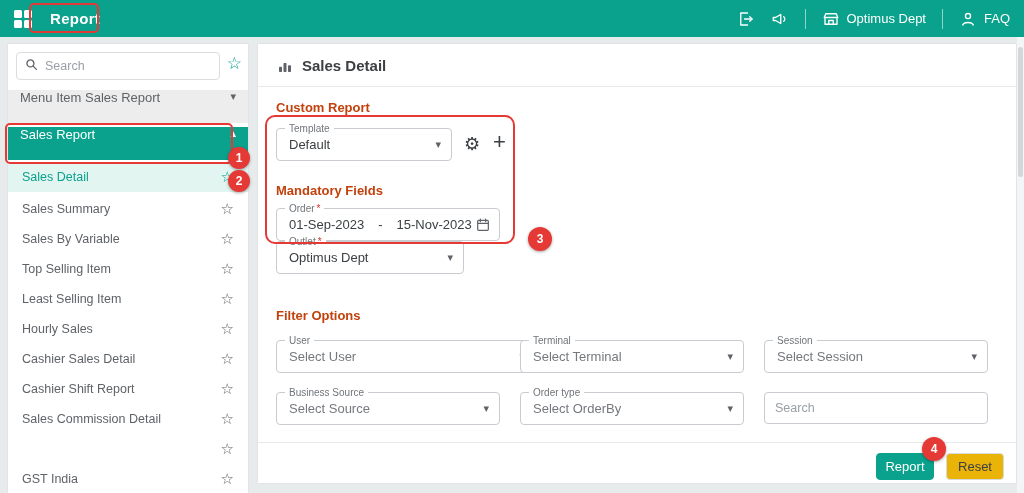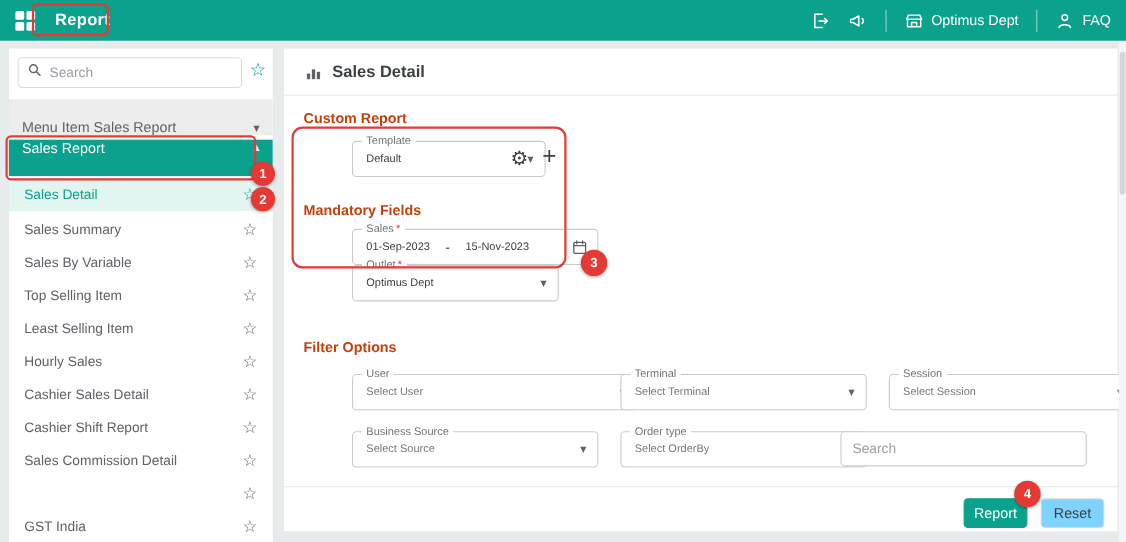--- a/index.html
+++ b/index.html
@@ -38,21 +38,21 @@
   }
   .search-box input {
     border:none; outline:none; width:100%; font-size:12.5px;
     font-family:"Liberation Sans", sans-serif; color:#3c4043;
   }
   .search-box input::placeholder { color:#9aa0a6; }
   .star-top { position:absolute; right:6px; top:11px; color:#0aa28c; font-size:17px; line-height:17px; }
 
   .side-dropdown {
     position:absolute; left:0; top:46px; width:240px; height:33px;
-    background:#ededed; display:flex; align-items:flex-end; padding:0 12px;
+    background:#ededed; display:flex; align-items:flex-start; padding:0 12px;
     font-size:13px; color:#5f6368; cursor:pointer;
   }
   .side-dropdown .chev { margin-left:auto; font-size:11px; color:#5f6368; }
 
   .group-row {
     position:absolute; left:0; top:83px; width:240px; height:33px;
     background:#0aa28c; color:#fff; display:flex; align-items:flex-start;
     padding:0 12px; font-size:13px; font-weight:500; cursor:pointer;
   }
   .group-row .chev { margin-left:auto; font-size:11px; color:#fff; }
@@ -76,43 +76,43 @@
     position:absolute; left:258px; top:44px; width:758px; height:439px;
     background:#fff; box-shadow:0 0 2px rgba(0,0,0,.08);
   }
   .main-title { position:absolute; left:44px; top:13px; font-size:15px; font-weight:700; color:#3c4043; }
   .chart-icon { position:absolute; left:18px; top:13px; }
   .main-hr { position:absolute; left:0; top:42px; width:758px; border-top:1px solid #e7e9ea; }
   .section-label { position:absolute; font-size:13px; font-weight:700; color:#c2410c; }
 
   .field {
     position:absolute; height:33px; border:1px solid #c8cbcf; border-radius:4px;
-    background:#fff; display:flex; align-items:center; padding:0 12px; cursor:pointer;margin-left:44px;
+    background:#fff; display:flex; align-items:center; padding:0 12px; cursor:pointer;
   }
   .flabel {
     position:absolute; top:-7px; left:8px; background:#fff; padding:0 4px;
     font-size:10px; color:#70757a; line-height:13px; display:flex; gap:2px;
   }
   .req { color:#d93025; }
-  .fvalue { font-size:10px; color:#3c4043; white-space:nowrap; }
+  .fvalue { font-size:13px; color:#3c4043; white-space:nowrap; }
   .fvalue.placeholder { color:#75797e; }
   .field .chev { position:absolute; right:10px; font-size:11px; color:#5f6368; }
   .field .cal { position:absolute; right:8px; top:8px; }
   .date-sep { margin:0 14px; font-size:13px; color:#3c4043; }
 
   .tool-glyph { position:absolute; color:#3c4043; cursor:pointer; }
 
   .plain-input { position:absolute; height:32px; border:1px solid #c8cbcf; border-radius:4px; background:#fff; display:flex; align-items:center; padding:0 10px; }
   .plain-input input { border:none; outline:none; width:100%; font-size:12.5px; font-family:"Liberation Sans", sans-serif; color:#3c4043; }
   .plain-input input::placeholder { color:#9aa0a6; }
 
   .bottom-hr { position:absolute; left:0; top:398px; width:758px; border-top:1px solid #e7e9ea; }
   .btn { position:absolute; top:409px; height:27px; width:58px; border-radius:4px; font-size:13px; font-family:"Liberation Sans", sans-serif; display:flex; align-items:center; justify-content:center; cursor:pointer; }
   .btn-report { left:618px; background:#0aa28c; color:#fff; border:1px solid #0aa28c; font-weight:500; }
-  .btn-reset { left:688px; background:#7dd3fc; color:#3c4043; border:1px solid #d7dadc; }
+  .btn-reset { left:688px; background:#eab308; color:#3c4043; border:1px solid #d7dadc; }
 
   
   .vscroll { position:absolute; right:0; top:37px; width:7px; height:456px; background:#f4f5f6; }
   .vthumb { position:absolute; left:1px; top:10px; width:5px; height:130px; background:#d4d7da; border-radius:3px; }
 
   
   .ann-rect { position:absolute; border:2px solid #e53935; border-radius:5px; z-index:40; pointer-events:none; }
   .ann-circle {
     position:absolute; width:22px; height:22px; border-radius:50%;
     background:#e53935; color:#fff; font-size:12px; font-weight:700;
@@ -260,21 +260,21 @@
     <span class="fvalue">Default</span>
     <span class="chev">▾</span>
   </div>
   <span class="tool-glyph" style="left:206px;top:89px;font-size:18px">⚙</span>
   <span class="tool-glyph" style="left:235px;top:85px;font-size:22px;font-weight:300">+</span>
 
   <span class="section-label" style="left:18px;top:139px">Mandatory Fields</span>
 
   <div class="field" style="left:18px;top:164px;width:224px">
     <span class="flabel">
-        <span>Sales</span>
+        <span>Order</span>
         <span class="req">*</span>
       </span>
     <span class="fvalue">01-Sep-2023</span>
     <span class="date-sep">-</span>
     <span class="fvalue">15-Nov-2023</span>
     <span class="cal">
       <svg width="16" height="16" viewBox="0 0 24 24" fill="none" stroke="#5f6368" stroke-width="1.8" stroke-linecap="round">
           <rect x="4" y="5" width="16" height="15" rx="1.5"></rect>
           <path d="M4 9.5h16"></path>
           <path d="M8 3v4M16 3v4"></path>

